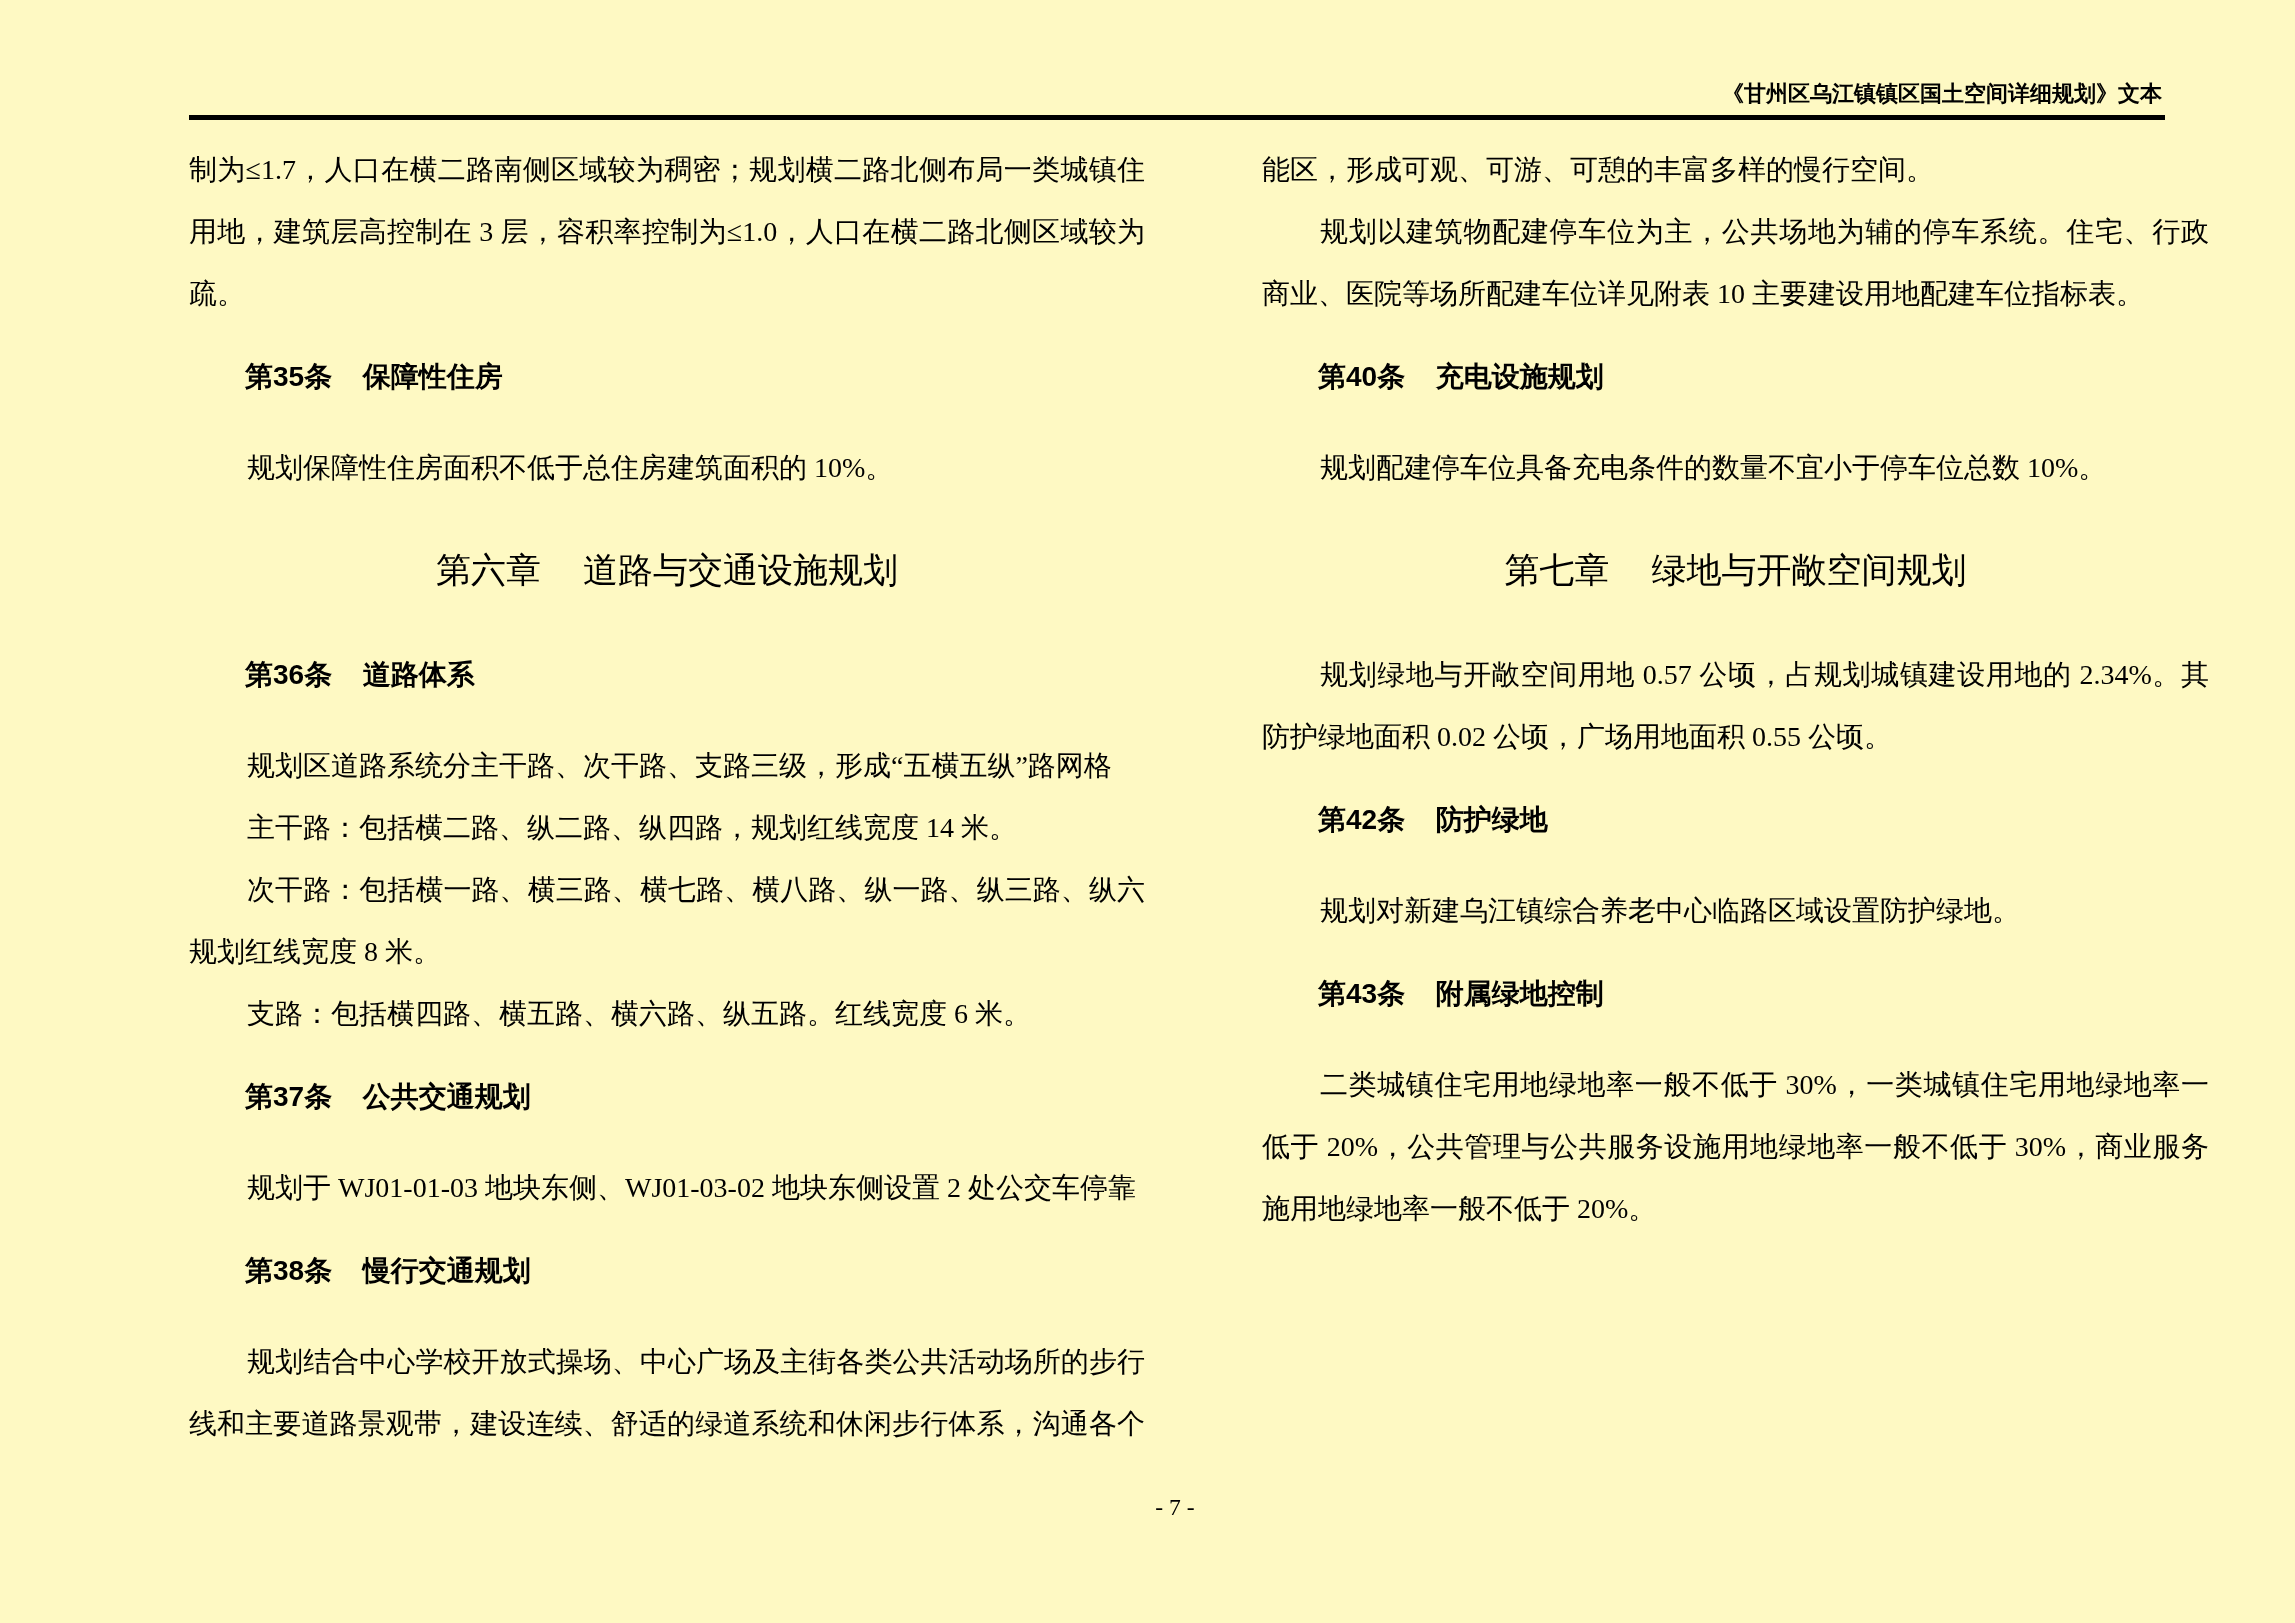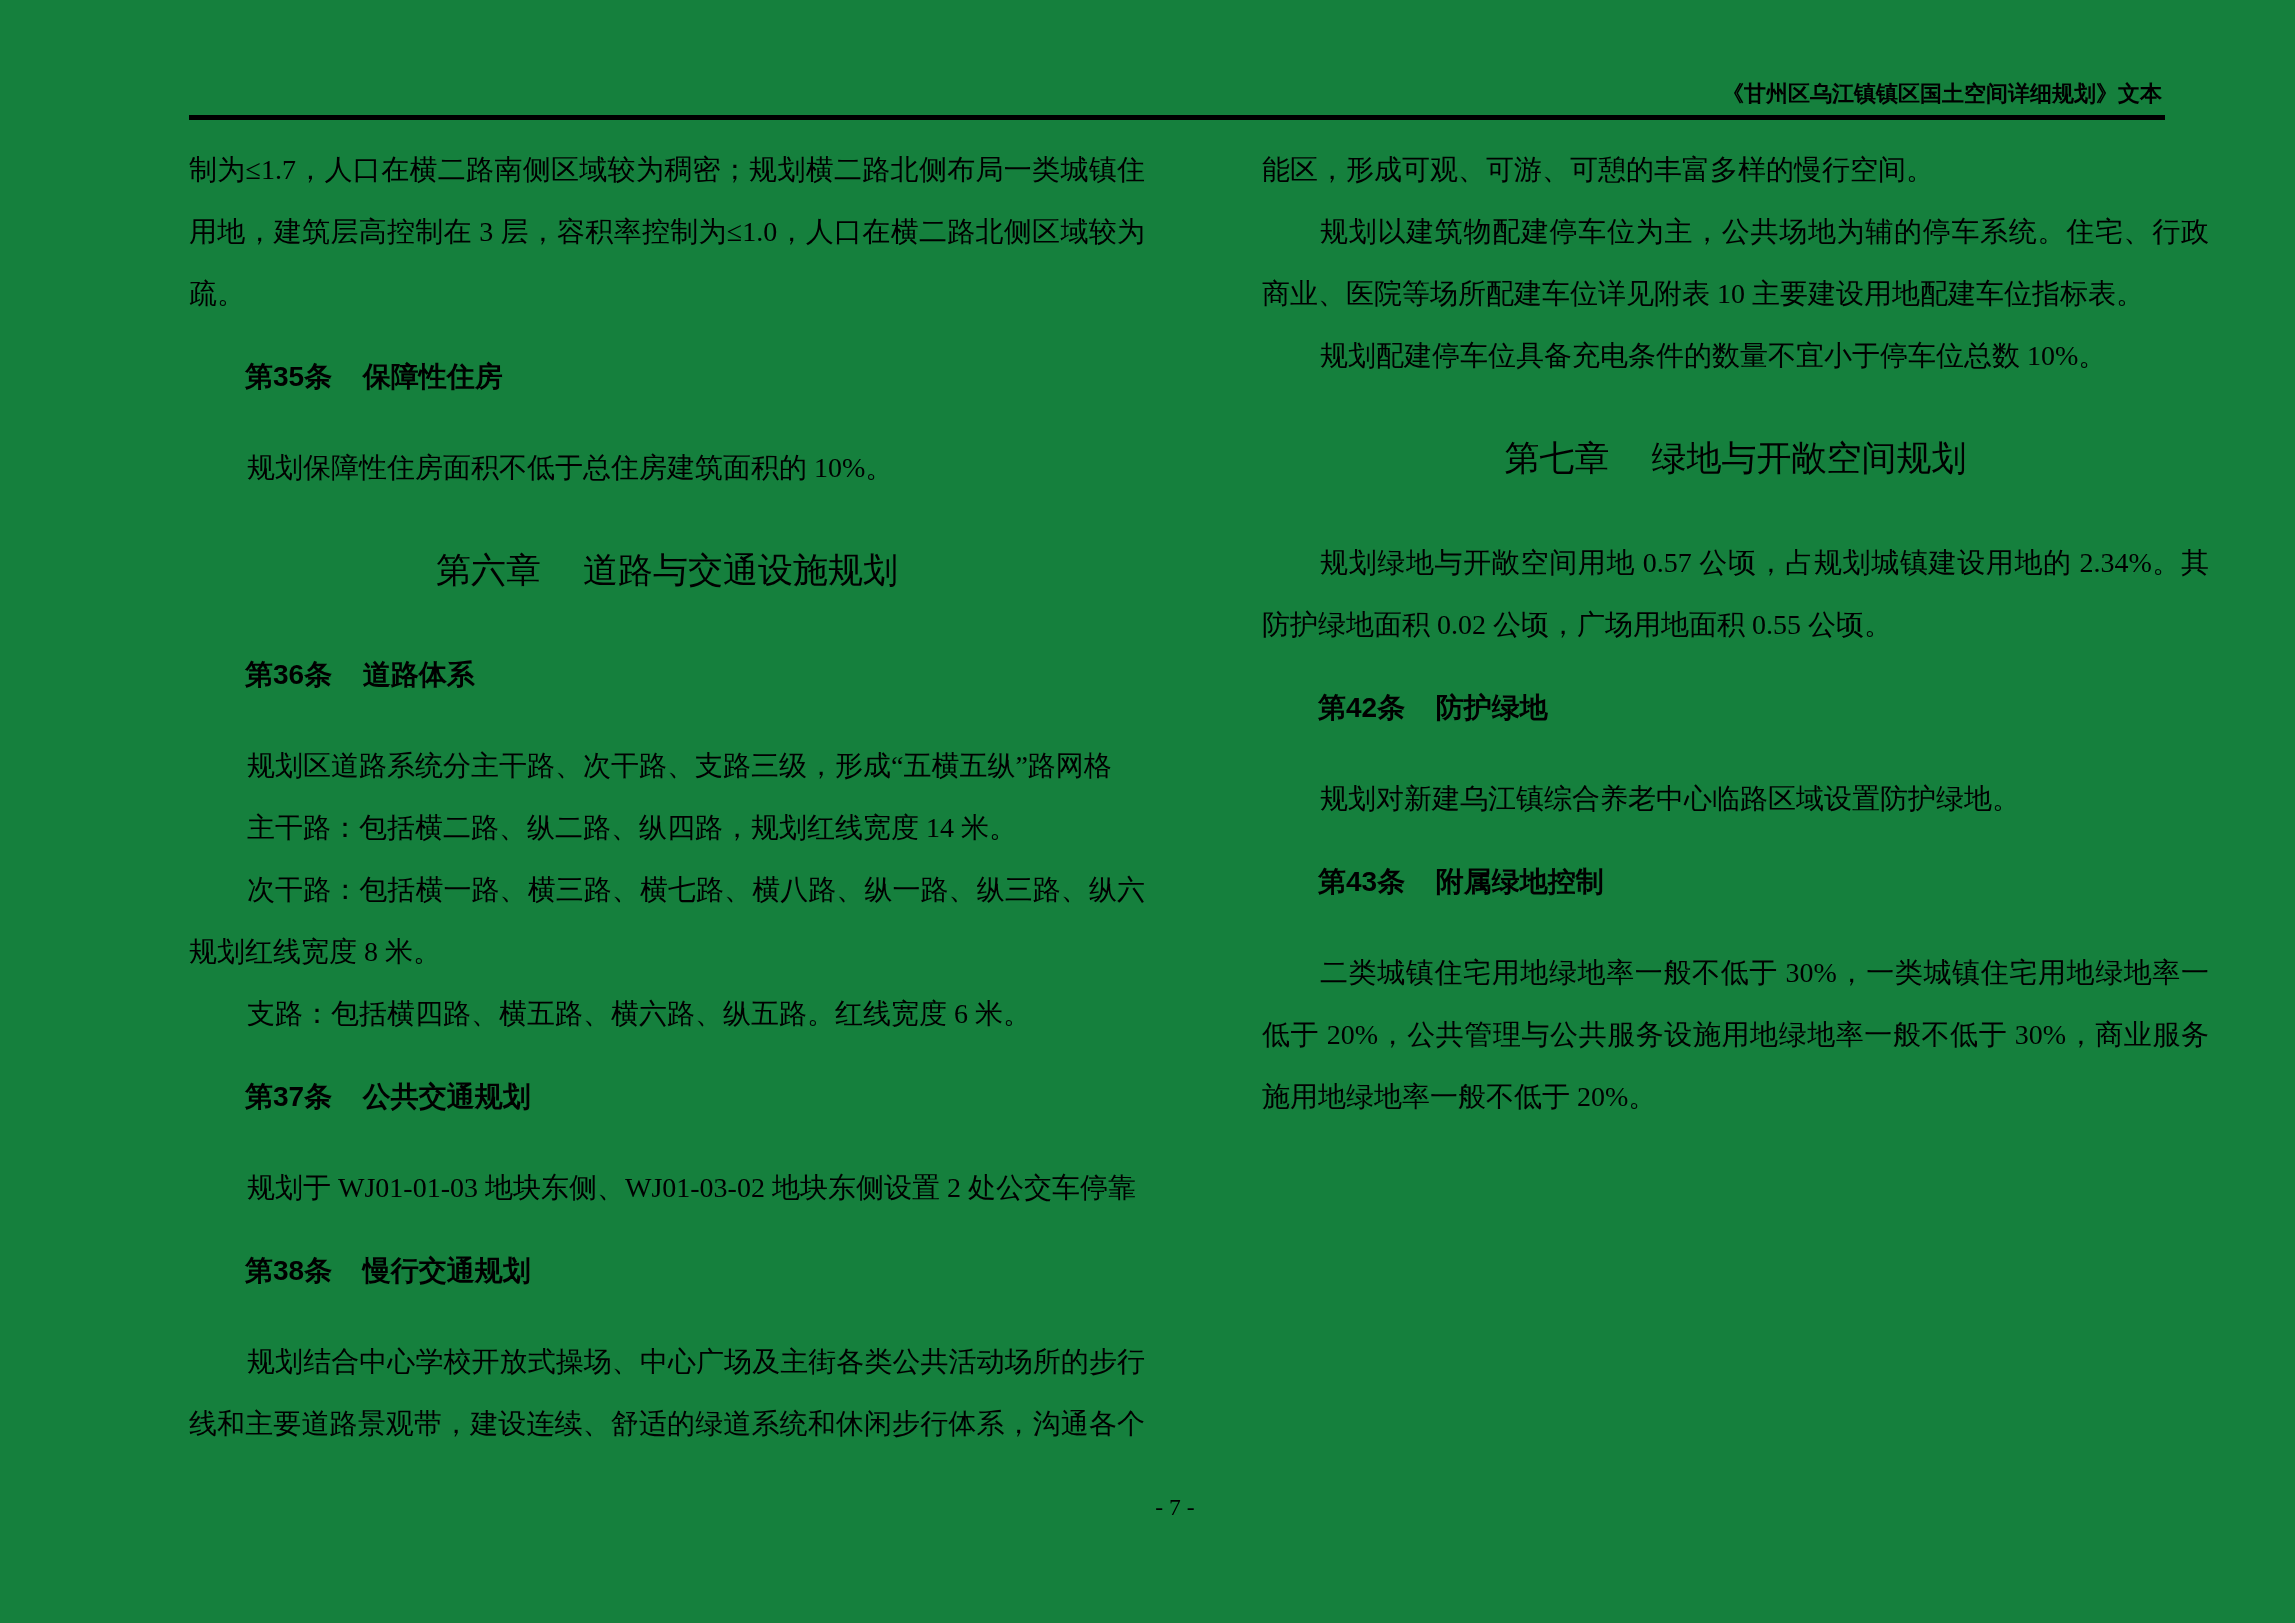--- a/index.html
+++ b/index.html
@@ -1,20 +1,20 @@
 <!DOCTYPE html>
 <html style="font-size:11px"><head>
 <meta charset="utf-8">
 <style>
   html, body { margin: 0; padding: 0; background: #ffffff; }
   .page {
     position: relative;
     width: 2295px;
     height: 1623px;
-    background: #15803d;
+    background: #fef9c3;
     color: #000000;
     font-family: "Liberation Serif", "DejaVu Serif", serif;
     overflow: hidden;
   }
   .doc-header {
     position: absolute;
     top: 80px;
     right: 133px;
     font-family: "Liberation Sans", "DejaVu Sans", sans-serif;
     font-weight: bold;
@@ -125,20 +125,21 @@
       </div>
     </div>
   <div class="column col-right">
       <div class="para">
         <div class="line">能区，形成可观、可游、可憩的丰富多样的慢行空间。</div>
       </div>
       <div class="para">
         <div class="line full indent">规划以建筑物配建停车位为主，公共场地为辅的停车系统。住宅、行政办公、</div>
         <div class="line">商业、医院等场所配建车位详见附表 10 主要建设用地配建车位指标表。</div>
       </div>
+      <div class="heading"><span class="num">第40条</span><span class="title">充电设施规划</span></div>
       <div class="para">
         <div class="line indent">规划配建停车位具备充电条件的数量不宜小于停车位总数 10%。</div>
       </div>
       <div class="chapter"><span class="num">第七章</span><span class="title">绿地与开敞空间规划</span></div>
       <div class="para">
         <div class="line full indent">规划绿地与开敞空间用地 0.57 公顷，占规划城镇建设用地的 2.34%。其中，</div>
         <div class="line">防护绿地面积 0.02 公顷，广场用地面积 0.55 公顷。</div>
       </div>
       <div class="heading"><span class="num">第42条</span><span class="title">防护绿地</span></div>
       <div class="para">

